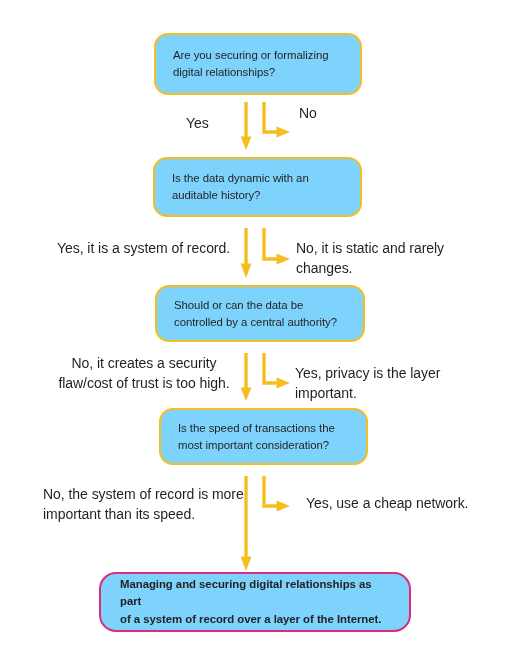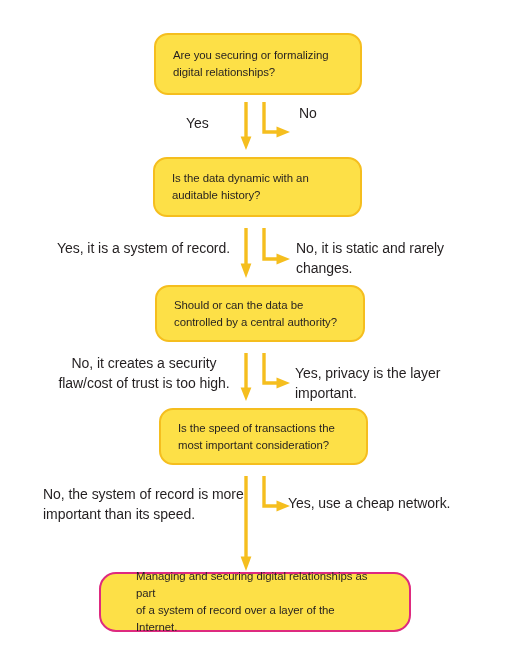--- a/index.html
+++ b/index.html
@@ -21,42 +21,43 @@
     position: absolute;
     inset: 0;
   }
 
   
   .node {
     position: absolute;
     box-sizing: border-box;
     border: 2.5px solid #f5be1e;
     border-radius: 14px;
-    background: #fde047;
+    background: #7dd3fc;
     display: flex;
     align-items: center;
   }
   .node.terminal {
     border-color: #de2a7f;
     border-width: 2.8px;
     border-radius: 17px;
   }
   .node .node-text {
     display: block;
     padding: 0 17px;
     font-size: 11.4px;
     line-height: 1.45;
     letter-spacing: -0.05px;
     color: #231f20;
     white-space: pre-line;
   }
   .node.terminal .node-text {
-    padding: 0 35px;
+    padding: 0 19px;
     font-size: 11.4px;
     line-height: 1.5;
+    font-weight: bold;
   }
 
   
   #node-1 { left: 154px; top: 33px;  width: 208px; height: 62px; }
   #node-2 { left: 153px; top: 157px; width: 209px; height: 60px; }
   #node-3 { left: 155px; top: 285px; width: 210px; height: 57px; }
   #node-4 { left: 159px; top: 408px; width: 209px; height: 57px; }
   #node-5 { left: 99px;  top: 572px; width: 312px; height: 60px; }
 
   
@@ -139,21 +140,21 @@
   </div>
 
   <div class="node" id="node-4">
     <span class="node-text">Is the speed of transactions the
 most important consideration?</span>
   </div>
 
   <div class="branch">
     <span class="branch-label left" style="left:43px; top:485px; width:210px;">No, the system of record is more
 important than its speed.</span>
-    <span class="branch-label right" style="left:288px; top:494px; width:200px;">Yes, use a cheap network.</span>
+    <span class="branch-label right" style="left:306px; top:494px; width:200px;">Yes, use a cheap network.</span>
     <svg class="connector-svg" style="left:238px; top:474px;" width="56" height="100" viewBox="0 0 56 100">
 
       <path d="M8 2 L8 84" stroke="#f5be1e" stroke-width="3.4" fill="none" stroke-linecap="butt"></path>
       <path d="M8 97 L2.6 82.5 L13.4 82.5 Z" fill="#f5be1e"></path>
 
       <path d="M26 2 L26 32 L40 32" stroke="#f5be1e" stroke-width="3.4" fill="none" stroke-linejoin="miter" stroke-linecap="butt"></path>
       <path d="M52 32 L38.5 26.6 L38.5 37.4 Z" fill="#f5be1e"></path>
     </svg>
   </div>
 

